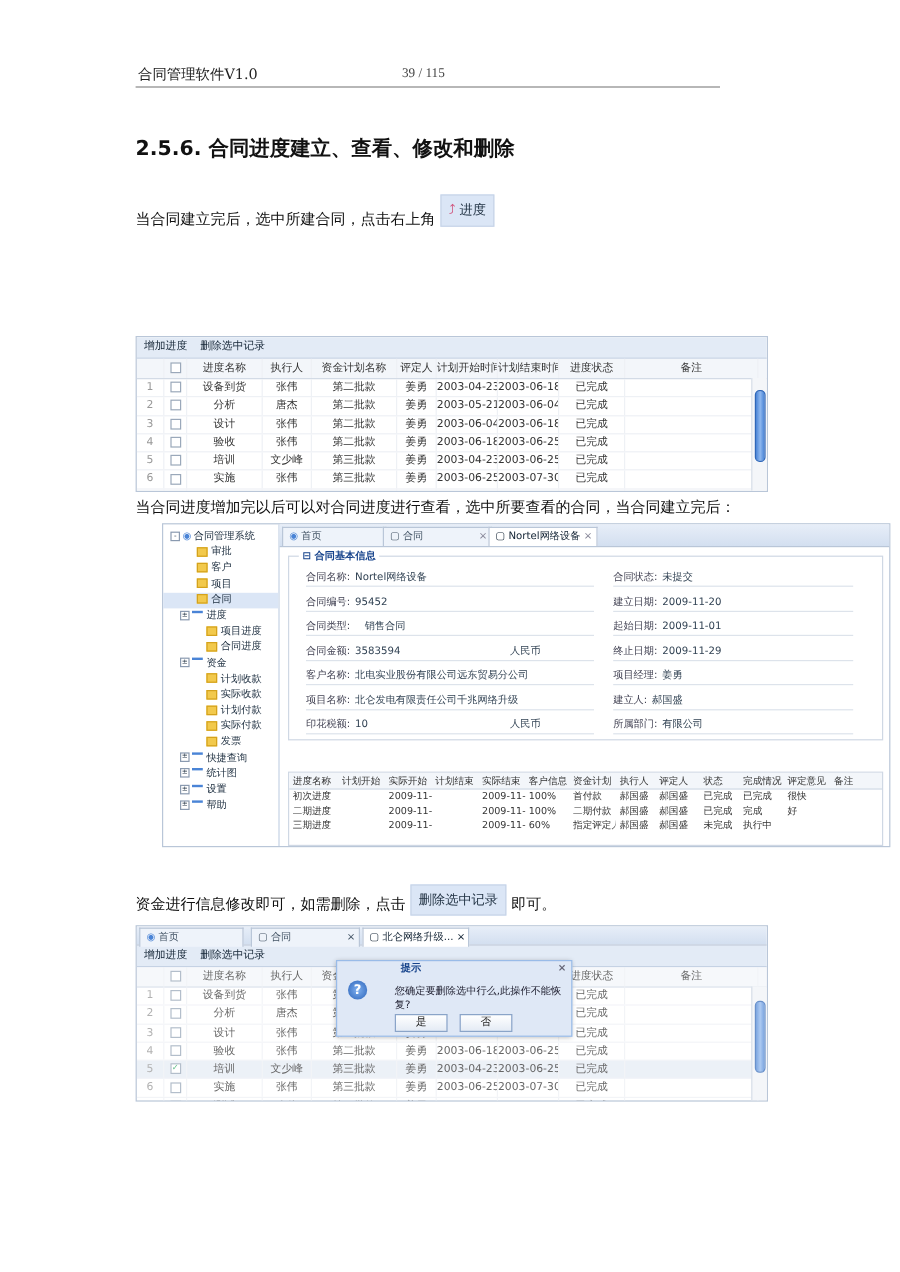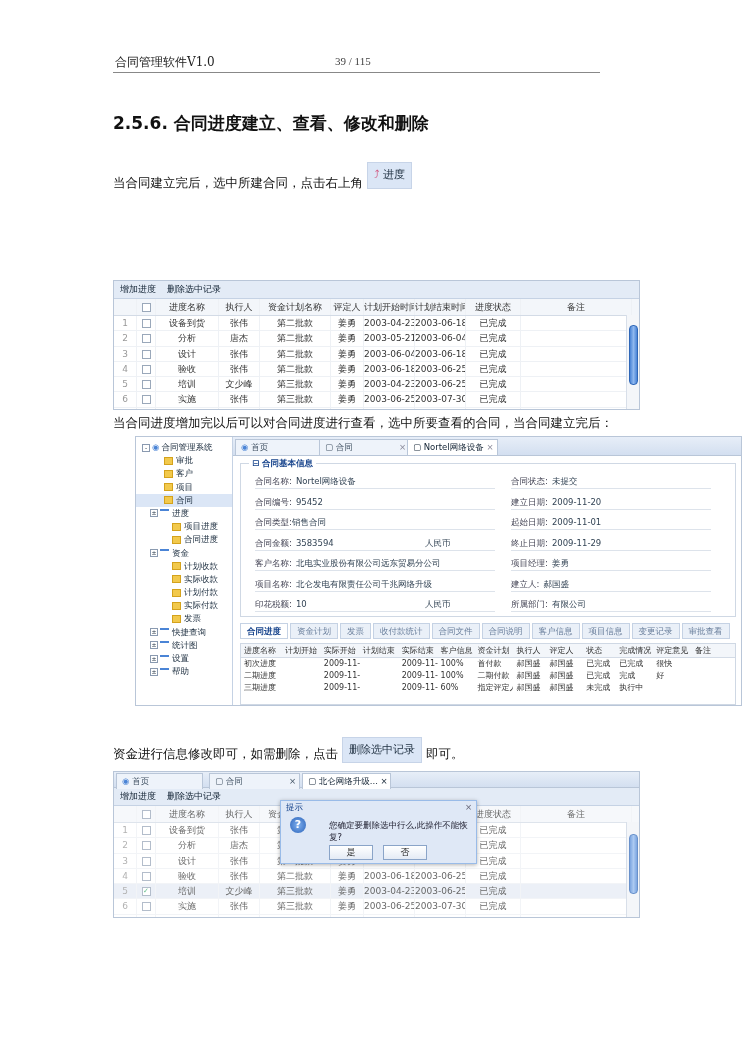--- a/index.html
+++ b/index.html
@@ -38,21 +38,21 @@
   .lbl{color:#445;}
   .dtabs{position:absolute;left:104px;top:186px;height:16px;font-size:8.5px;}
   .dtab{display:inline-block;height:14px;line-height:14px;padding:0 6px;margin-right:2px;border:1px solid #c5d2e4;background:#eaf0f8;color:#6a7f9c;}
   .dtab.act{background:#fff;color:#15428b;font-weight:bold;}
   .dgrid{position:absolute;left:104px;top:206px;width:494px;height:60px;border:1px solid #cfd8e4;font-size:8px;color:#333;}
   .drow{display:flex;height:12px;line-height:12px;}
   .drow.head{background:#f3f6fa;border-bottom:1px solid #d3dbe6;height:13px;line-height:13px;}
   .drow span{white-space:nowrap;overflow:hidden;padding-left:3px;}
   
   .dlg{position:absolute;left:280px;top:800px;width:195px;height:62px;background:#dfe8f6;border:1px solid #99bbe8;box-shadow:0 1px 4px rgba(0,0,0,.3);font-size:8.5px;}
-  .dlg .t{height:12px;line-height:12px;padding-left:5px;font-weight:normal;color:#15428b;}
+  .dlg .t{height:12px;line-height:12px;padding-left:5px;font-weight:bold;color:#15428b;margin-left:48px;}
   .qi{position:absolute;left:9px;top:16px;width:16px;height:16px;border-radius:50%;background:radial-gradient(#7fb0f0,#2a62b8);color:#fff;font-weight:bold;font-size:11px;text-align:center;line-height:16px;}
   .dbtn{position:absolute;top:44px;width:42px;height:13px;line-height:13px;text-align:center;border:1px solid #8aa4c8;background:linear-gradient(#fff,#e4ebf5);color:#222;font-size:9px;}
 </style>
 </head>
 <body>
 
 <div class="abs hdr">合同管理软件V1.0</div>
 <div class="abs pg">39 / 115</div>
 <div class="abs hr"></div>
 
@@ -197,37 +197,36 @@
   <div class="tabs">
     <div class="tab" style="left:2px;width:80px;"><span style="color:#4a84d6;">◉</span> <span>首页</span></div>
     <div class="tab" style="left:86px;width:84px;"><span>▢</span> <span>合同</span> <span style="float:right;margin-right:3px;color:#889;">×</span></div>
     <div class="tab act" style="left:174px;width:84px;"><span>▢</span> <span>Nortel网络设备</span> <span style="color:#889;">×</span></div>
   </div>
   <div class="fs">
     <div class="fsl"><span>⊟</span> <span>合同基本信息</span></div>
     <div id="lf">
         <div class="fld" style="left:14px;top:10px;width:240px;"><span class="lbl">合同名称:</span><span style="margin-left:4px;">Nortel网络设备</span></div>
         <div class="fld" style="left:14px;top:30.5px;width:240px;"><span class="lbl">合同编号:</span><span style="margin-left:4px;">95452</span></div>
-        <div class="fld" style="left:14px;top:51px;width:240px;"><span class="lbl">合同类型:</span><span style="margin-left:0;">销售合同</span></div>
+        <div class="fld" style="left:14px;top:51px;width:240px;"><span class="lbl">合同类型:</span><span style="margin-left:12px;">销售合同</span></div>
         <div class="fld" style="left:14px;top:71.5px;width:240px;"><span class="lbl">合同金额:</span><span style="margin-left:4px;">3583594</span><span style="position:absolute;left:170px;">人民币</span></div>
         <div class="fld" style="left:14px;top:92px;width:240px;"><span class="lbl">客户名称:</span><span style="margin-left:4px;">北电实业股份有限公司远东贸易分公司</span></div>
         <div class="fld" style="left:14px;top:112.5px;width:240px;"><span class="lbl">项目名称:</span><span style="margin-left:4px;">北仑发电有限责任公司千兆网络升级</span></div>
         <div class="fld" style="left:14px;top:133px;width:240px;"><span class="lbl">印花税额:</span><span style="margin-left:4px;">10</span><span style="position:absolute;left:170px;">人民币</span></div>
       </div>
       <div id="rf">
         <div class="fld" style="left:270px;top:10px;width:200px;"><span class="lbl">合同状态:</span><span style="margin-left:4px;">未提交</span></div>
         <div class="fld" style="left:270px;top:30.5px;width:200px;"><span class="lbl">建立日期:</span><span style="margin-left:4px;">2009-11-20</span></div>
         <div class="fld" style="left:270px;top:51px;width:200px;"><span class="lbl">起始日期:</span><span style="margin-left:4px;">2009-11-01</span></div>
         <div class="fld" style="left:270px;top:71.5px;width:200px;"><span class="lbl">终止日期:</span><span style="margin-left:4px;">2009-11-29</span></div>
         <div class="fld" style="left:270px;top:92px;width:200px;"><span class="lbl">项目经理:</span><span style="margin-left:4px;">姜勇</span></div>
         <div class="fld" style="left:270px;top:112.5px;width:200px;"><span class="lbl">建立人:</span><span style="margin-left:4px;">郝国盛</span></div>
         <div class="fld" style="left:270px;top:133px;width:200px;"><span class="lbl">所属部门:</span><span style="margin-left:4px;">有限公司</span></div>
       </div>
   </div>
-  <div class="dtabs" id="dtabs"><span class="dtab act">合同进度</span><span class="dtab">资金计划</span><span class="dtab">发票</span><span class="dtab">收付款统计</span><span class="dtab">合同文件</span><span class="dtab">合同说明</span><span class="dtab">客户信息</span><span class="dtab">项目信息</span><span class="dtab">变更记录</span><span class="dtab">审批查看</span></div>
   <div class="dgrid">
       <div id="dg">
         <div class="drow head">
           <span style="width:38px">进度名称</span>
           <span style="width:36px">计划开始</span>
           <span style="width:36px">实际开始</span>
           <span style="width:36px">计划结束</span>
           <span style="width:36px">实际结束</span>
           <span style="width:34px">客户信息</span>
           <span style="width:36px">资金计划</span>

